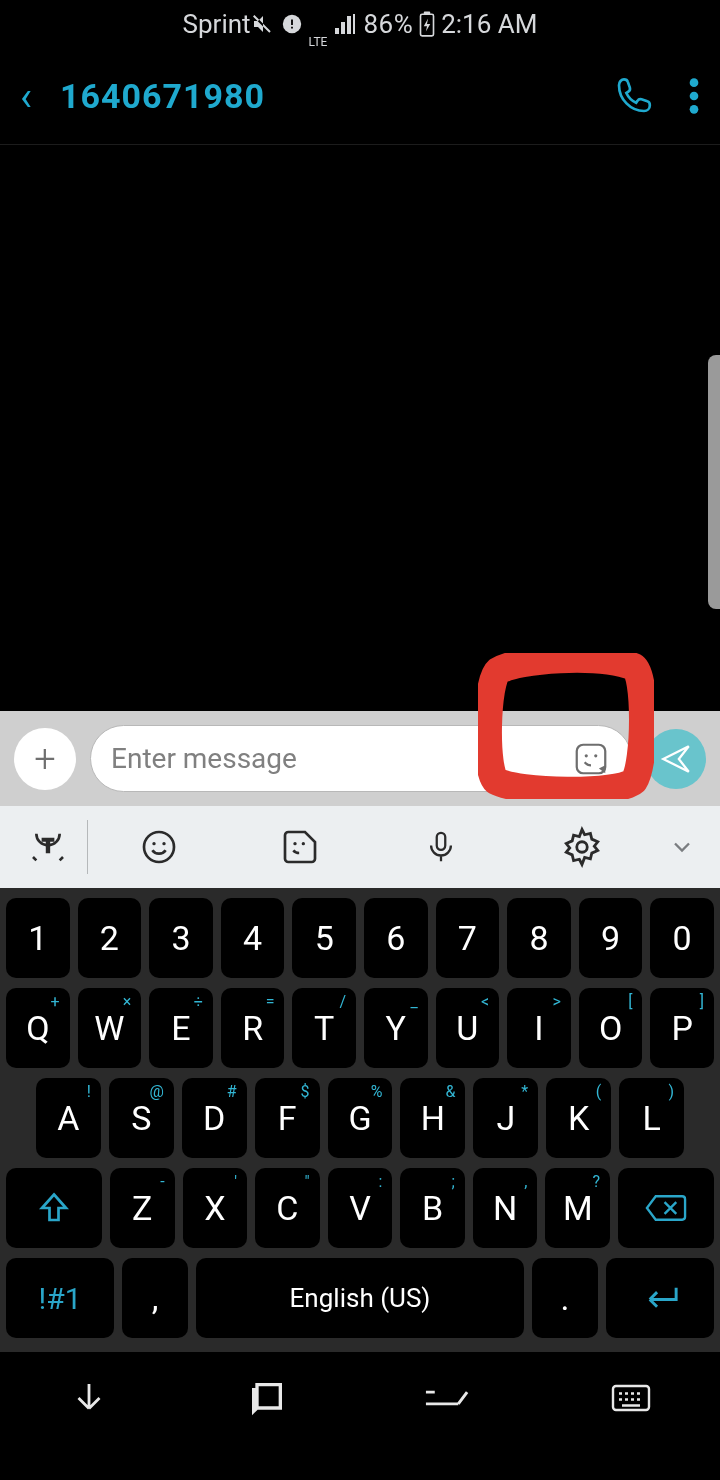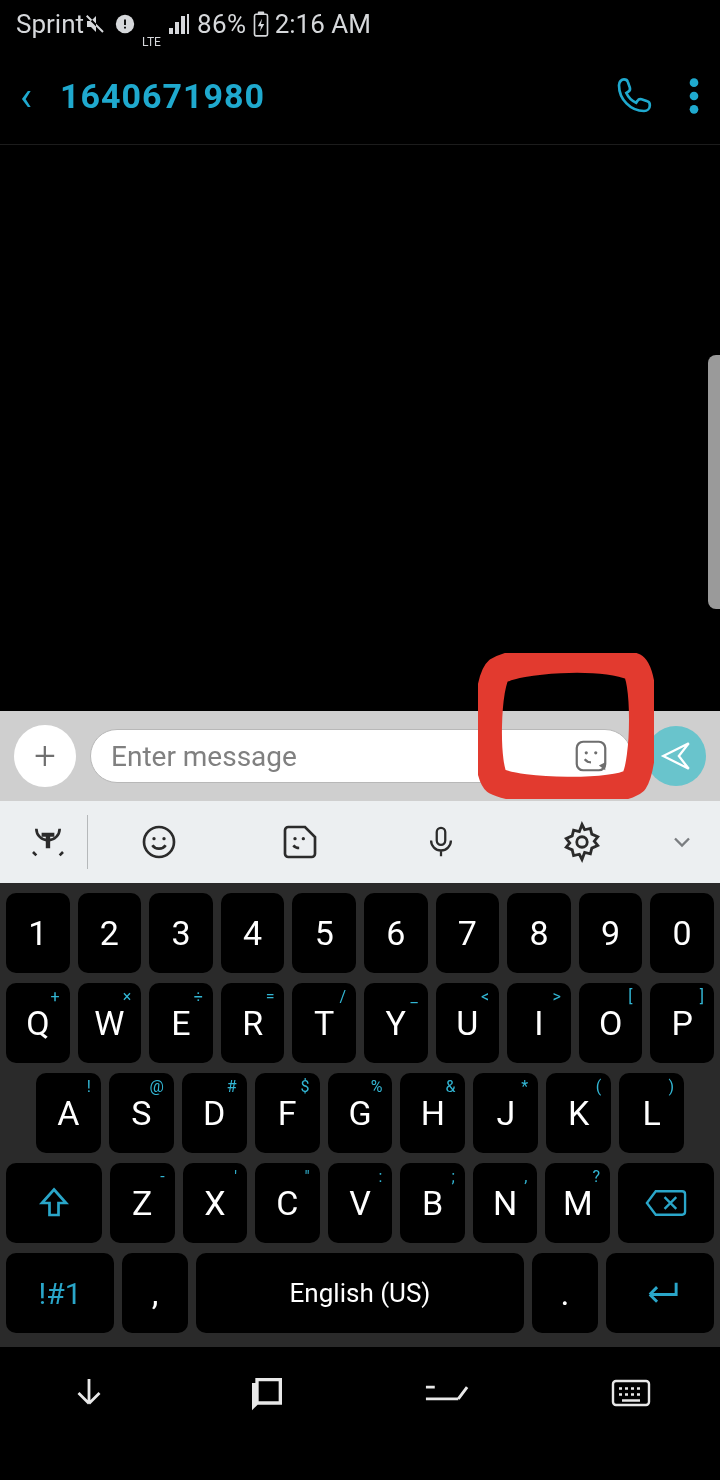--- a/index.html
+++ b/index.html
@@ -1,30 +1,30 @@
 <!DOCTYPE html>
 <html><head>
 <meta charset="utf-8">
 <style>
   * { margin:0; padding:0; box-sizing:border-box; font-family:-apple-system,Roboto,sans-serif; }
   html,body { width:720px; height:1480px; background:#000; overflow:hidden; }
-  .status-bar { height:48px; display:flex; align-items:center; justify-content:flex-start; padding:0 16px; color:#d6d8db; font-size:26px; }
+  .status-bar { height:48px; display:flex; align-items:center; justify-content:center; padding:0 3px; color:#d6d8db; font-size:26px; }
   .status-right { display:flex; align-items:center; gap:6px; }
   .status-right .pct{ letter-spacing:0.5px;}
   .app-bar { height:96px; display:flex; align-items:center; padding:0 20px; }
   .back-chevron { color:#1fa9ce; font-size:40px; margin-right:28px; }
   .title { color:#1fa9ce; font-size:34px; font-weight:700; letter-spacing:1px; flex:1; }
   .phone-icon svg,.more-icon svg{display:block;}
   .more-icon { margin-left:34px; }
   .divider { height:1px; background:#1c1c1c; }
   .conversation { position:relative; background:#000; height:calc(710px - 144px); }
   .scroll-handle { position:absolute; right:0; top:210px; width:12px; height:254px; background:#9a9a9a; border-top-left-radius:8px; border-bottom-left-radius:8px;}
   .composer-wrap { background:#cfcfcf; padding:14px 14px; display:flex; align-items:center; gap:14px; position:relative;}
   .add-btn{ width:62px;height:62px;border-radius:50%;background:#fff;display:flex;align-items:center;justify-content:center;color:#6f6f6f;font-size:38px;font-weight:300;}
-  .msg-field{ flex:1; height:54px; background:#fff; border-radius:34px; border:1px solid #b8b8b8; display:flex; align-items:center; padding:0 20px; }
+  .msg-field{ flex:1; height:67px; background:#fff; border-radius:34px; border:1px solid #b8b8b8; display:flex; align-items:center; padding:0 20px; }
   .msg-field input{ border:none; outline:none; flex:1; font-size:28px; color:#333; background:transparent;}
   .msg-field input::placeholder{ color:#808080;}
   .sticker-btn{ width:40px;height:40px; margin-left:auto; display:flex;align-items:center;justify-content:center;}
   .send-btn{ width:60px;height:60px;border-radius:50%; background:#69c4cc; display:flex;align-items:center;justify-content:center;}
   .red-mark{ position:absolute; right:66px; top:-58px; width:176px; height:146px; z-index:5; pointer-events:none;}
   .kb-toolbar{ background:#eceff1; height:82px; display:flex; align-items:center; padding:0 8px; }
   .kb-tool{ flex:1; display:flex; align-items:center; justify-content:center; height:100%; color:#2b2b2b;}
   .kb-tool.vt{ flex:0 0 80px; position:relative;}
   .kb-tool.vt::after{ content:""; position:absolute; right:0; top:14px; bottom:14px; width:1px; background:#b5b8ba;}
   .kb-tool.collapse{ flex:0 0 60px; color:#7a7d80;}

